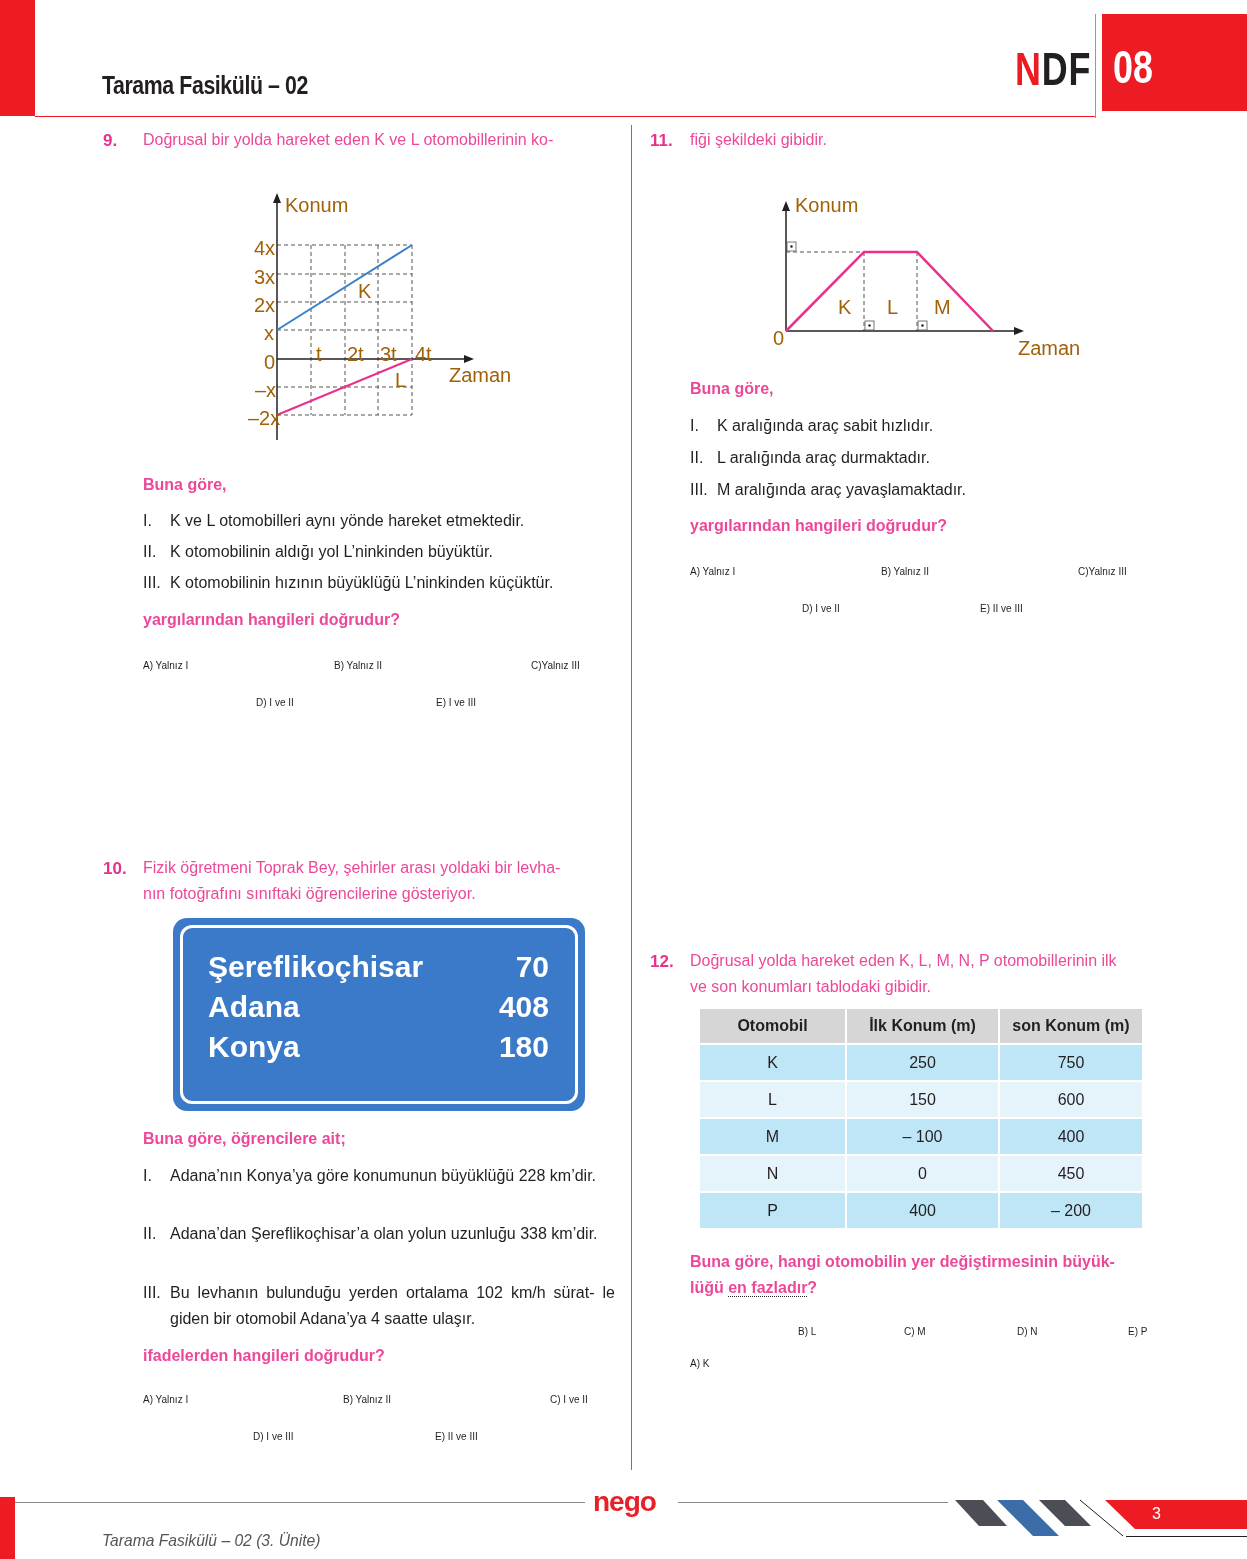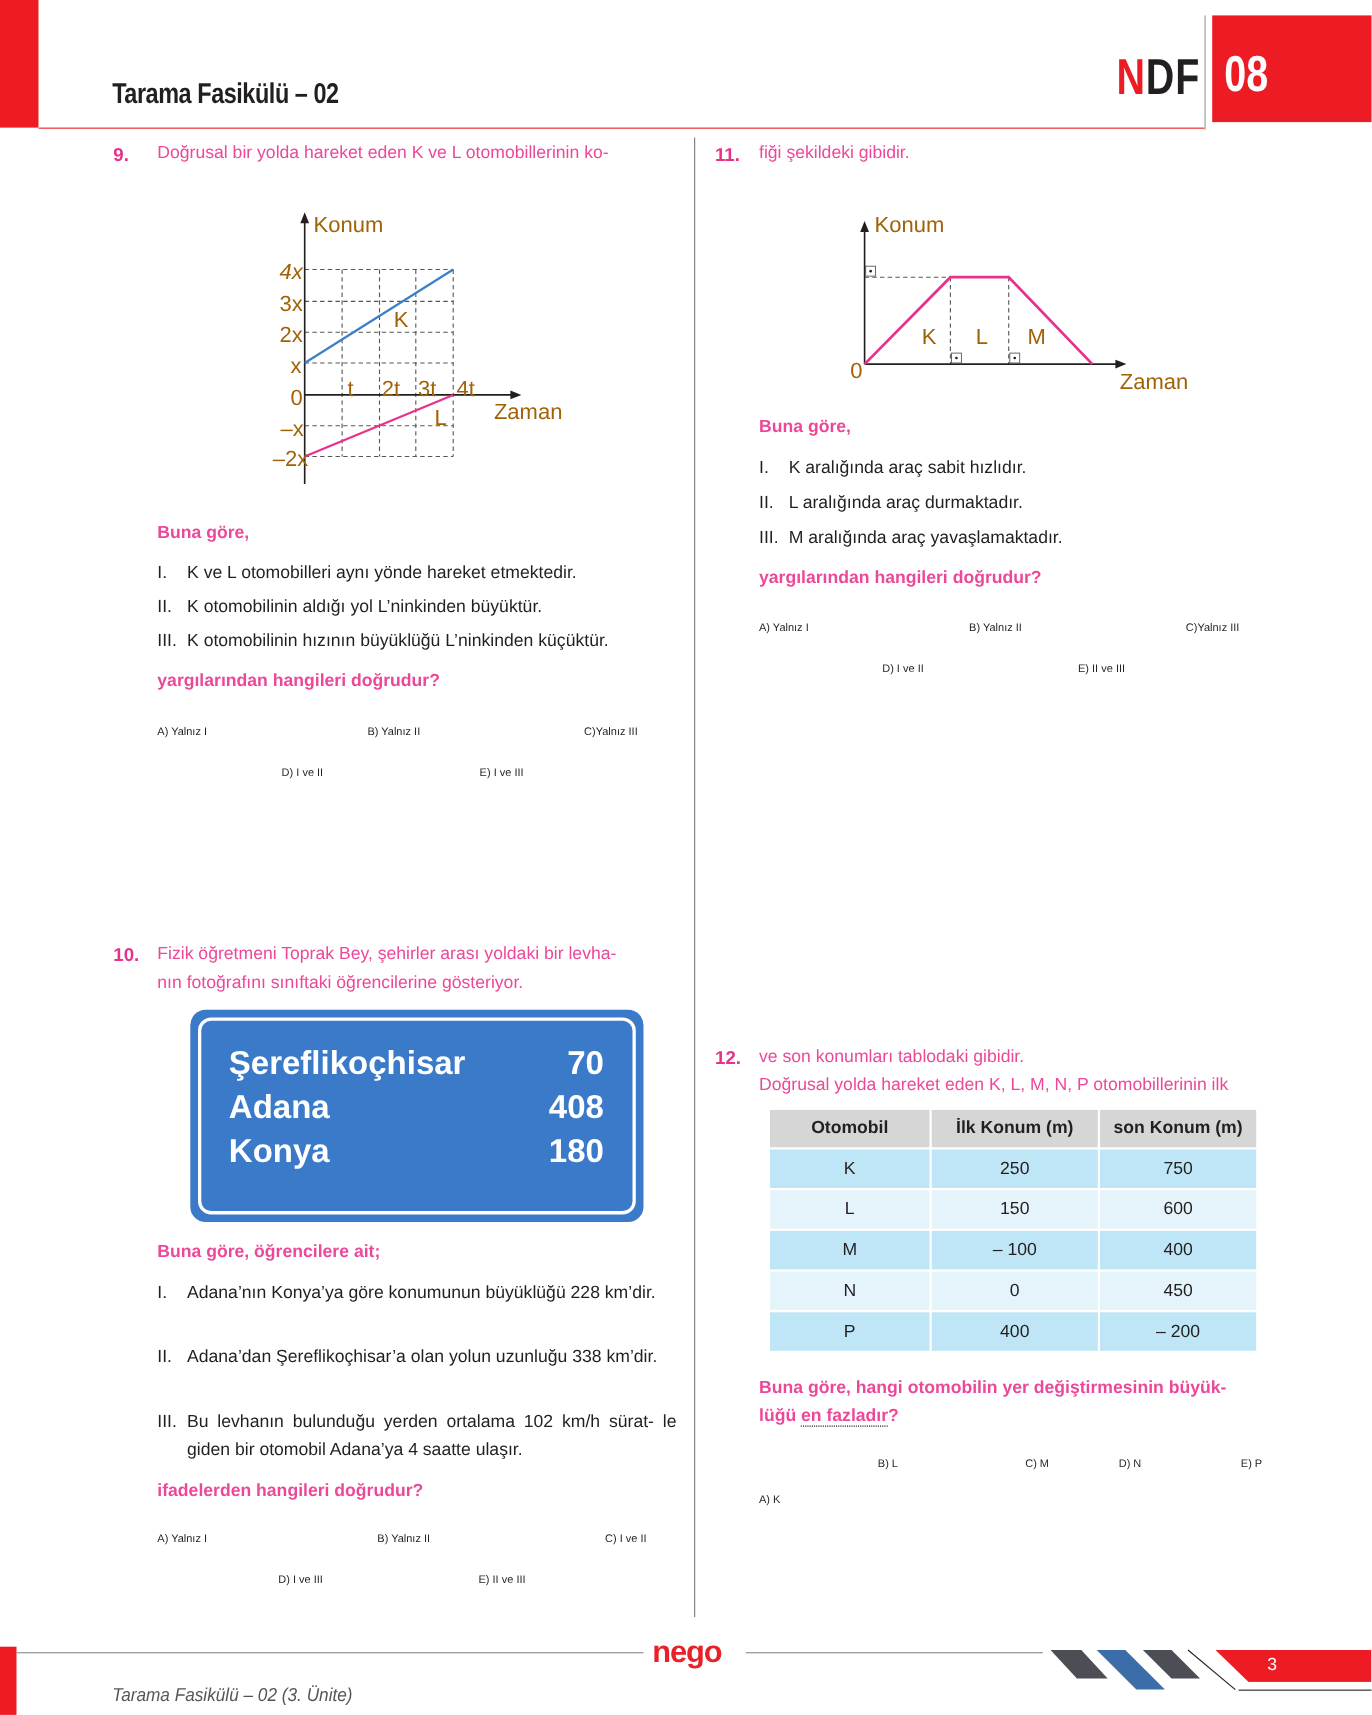--- a/index.html
+++ b/index.html
@@ -85,21 +85,21 @@
     </g>
     <line x1="37" y1="255" x2="37" y2="14" stroke="#231f20" stroke-width="1.5"></line>
     <polygon points="33,18 37,8 41,18" fill="#231f20"></polygon>
     <line x1="37" y1="174" x2="228" y2="174" stroke="#231f20" stroke-width="1.5"></line>
     <polygon points="224,170 234,174 224,178" fill="#231f20"></polygon>
     <line x1="37" y1="145" x2="172" y2="60" stroke="#3a7fc8" stroke-width="2"></line>
     <line x1="37" y1="230" x2="172" y2="174" stroke="#e8318b" stroke-width="2"></line>
   </svg>
   <div class="chart-label" style="left:45px; top:9px;">Konum</div>
   <div class="chart-label" style="left:209px; top:179px;">Zaman</div>
-  <div class="chart-label" style="left:14px; top:52px;font-style:italic;">4x</div>
+  <div class="chart-label" style="left:14px; top:52px;">4x</div>
   <div class="chart-label" style="left:14px; top:81px;">3x</div>
   <div class="chart-label" style="left:14px; top:109px;">2x</div>
   <div class="chart-label" style="left:24px; top:137px;">x</div>
   <div class="chart-label" style="left:24px; top:166px;">0</div>
   <div class="chart-label" style="left:15px; top:194px;">–x</div>
   <div class="chart-label" style="left:8px; top:222px;">–2x</div>
   <div class="chart-label" style="left:76px; top:158px;">t</div>
   <div class="chart-label" style="left:107px; top:158px;">2t</div>
   <div class="chart-label" style="left:140px; top:158px;">3t</div>
   <div class="chart-label" style="left:175px; top:158px;">4t</div>
@@ -210,22 +210,22 @@
 </div>
 <div class="txt bold" style="left:690px; top:513px;">yargılarından hangileri doğrudur?</div>
 <div class="opt" style="left:690px; top:566px;">A) Yalnız I</div>
 <div class="opt" style="left:881px; top:566px;">B) Yalnız II</div>
 <div class="opt" style="left:1078px; top:566px;">C)Yalnız III</div>
 <div class="opt" style="left:802px; top:603px;">D) I ve II</div>
 <div class="opt" style="left:980px; top:603px;">E) II ve III</div>
 
 <div class="qnum" style="left:650px; top:952px;">12.</div>
 <div class="txt stem" style="left:690px; top:948px;">
+  <div>Doğrusal yolda hareket eden K, L, M, N, P otomobillerinin ilk</div>
   <div>ve son konumları tablodaki gibidir.</div>
-  <div>Doğrusal yolda hareket eden K, L, M, N, P otomobillerinin ilk</div>
 </div>
 
 <table class="tbl">
   <thead>
     <tr>
       <th style="width:145px;">Otomobil</th>
       <th style="width:151px;">İlk Konum (m)</th>
       <th style="width:142px;">son Konum (m)</th>
     </tr>
   </thead>
@@ -257,21 +257,21 @@
     </tr>
   </tbody>
 </table>
 
 <div class="txt bold" style="left:690px; top:1249px; width:478px;">
   <div>Buna göre, hangi otomobilin yer değiştirmesinin büyük-</div>
   <div><span>lüğü </span><span class="underline">en fazladır</span><span>?</span></div>
 </div>
 <div class="opt" style="left:690px; top:1358px;">A) K</div>
 <div class="opt" style="left:798px; top:1326px;">B) L</div>
-<div class="opt" style="left:932px; top:1326px;">C) M</div>
+<div class="opt" style="left:904px; top:1326px;">C) M</div>
 <div class="opt" style="left:1017px; top:1326px;">D) N</div>
 <div class="opt" style="left:1128px; top:1326px;">E) P</div>
 
 <div class="left-bar-bottom"></div>
 <div class="footer-rule-l"></div>
 <div class="footer-rule-r"></div>
 <div class="footer-text">Tarama Fasikülü – 02 (3. Ünite)</div>
 <div class="logo">nego</div>
 <svg style="position:absolute; left:955px; top:1499px;" width="200" height="42">
   <polygon points="0,1 28,1 52,27 24,27" fill="#4d4d55"></polygon>

